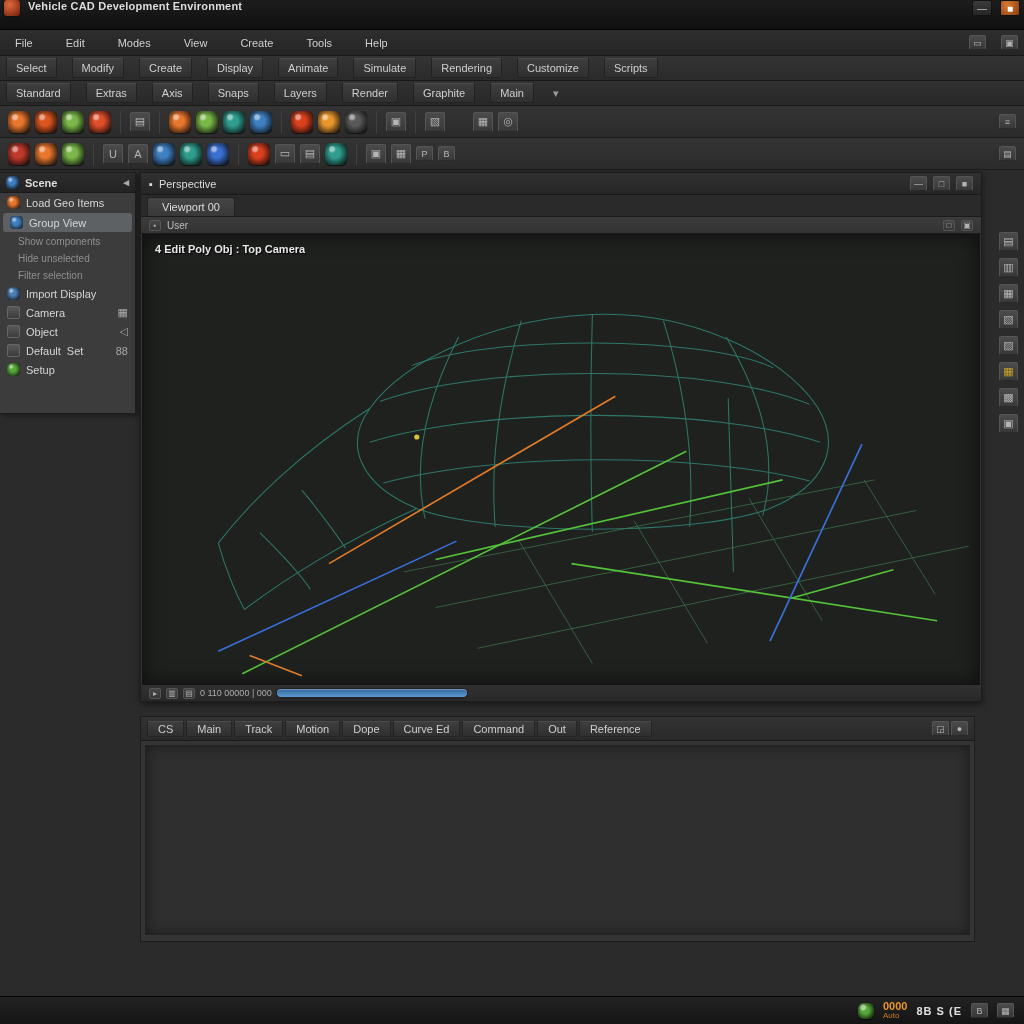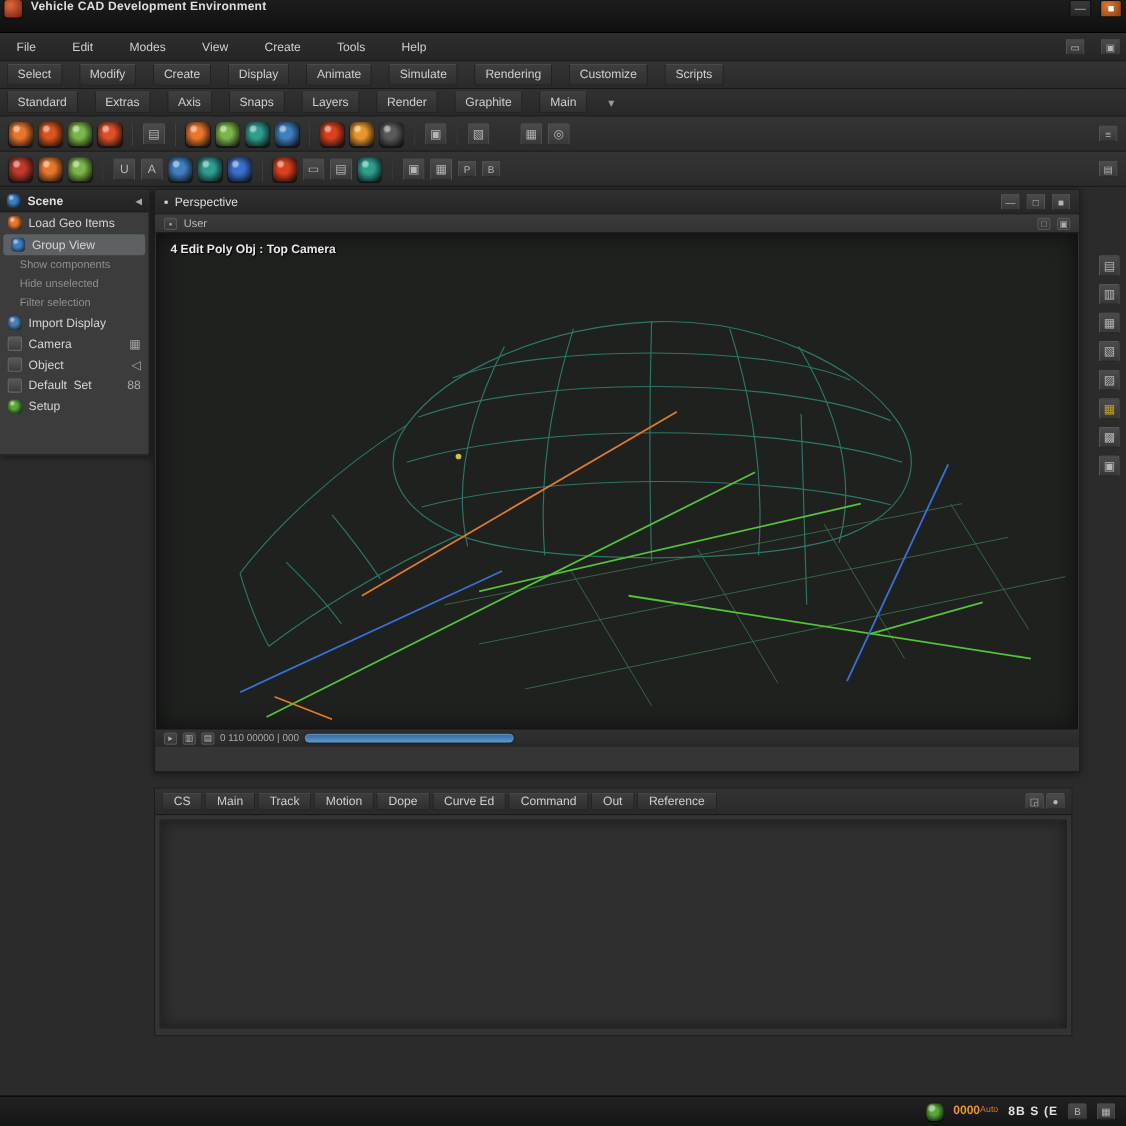--- a/index.html
+++ b/index.html
@@ -62,21 +62,21 @@
   
   .rightcol{position:absolute;right:6px;top:232px;display:flex;flex-direction:column;gap:7px;align-items:center;}
   .rightcol .gicon{width:19px;height:19px;}
   
   .bottompanel{position:absolute;left:140px;top:716px;width:835px;height:226px;background:#343434;border:1px solid #1d1d1d;}
   .bp-tabs{height:24px;display:flex;align-items:center;gap:2px;padding:0 6px;background:linear-gradient(#323232,#2a2a2a);border-bottom:1px solid #1a1a1a;}
   .bp-tab{padding:1px 10px;color:#cfcfcf;background:linear-gradient(#3e3e3e,#2f2f2f);border:1px solid #242424;border-top-color:#4a4a4a;border-radius:2px;white-space:nowrap;}
   .bp-content{margin:4px;height:190px;background:#2e2f2e;border:1px solid #222;box-shadow:inset 0 0 14px rgba(0,0,0,.45);}
   
   .statusbar{position:absolute;left:0;bottom:0;width:1024px;height:28px;background:linear-gradient(#222,#151515);border-top:1px solid #000;display:flex;align-items:center;justify-content:flex-end;gap:9px;padding:0 10px;}
-  .stat-stack{display:flex;flex-direction:row;align-items:flex-start;line-height:1;}
+  .stat-stack{display:flex;flex-direction:column;align-items:flex-start;line-height:1;}
   .stat-counter{color:#e8962c;font-weight:bold;font-size:11px;}
   .stat-mode{color:#d07a22;font-size:8px;}
   .stat-info{color:#e0e0e0;font-weight:bold;letter-spacing:1px;}
 </style>
 </head>
 <body>
 
 <div class="titlebar">
   <span class="appicon"></span>
   <span class="wintitle">Vehicle CAD Development Environment</span>
@@ -223,20 +223,23 @@
 </div>
 
 <div class="mainpanel">
   <div class="mp-header">
     <span>▪</span>
     <span>Perspective</span>
     <span class="flexsp"></span>
     <span class="gicon sm">—</span>
     <span class="gicon sm">□</span>
     <span class="gicon sm">■</span>
+  </div>
+  <div class="mp-tabs">
+    <span class="mp-tab">Viewport 00</span>
   </div>
   <div class="mp-strip">
     <span class="microicon">▪</span>
     <span>User</span>
     <span class="flexsp"></span>
     <span class="microicon">□</span>
     <span class="microicon">▣</span>
   </div>
 
   <div class="viewport">

